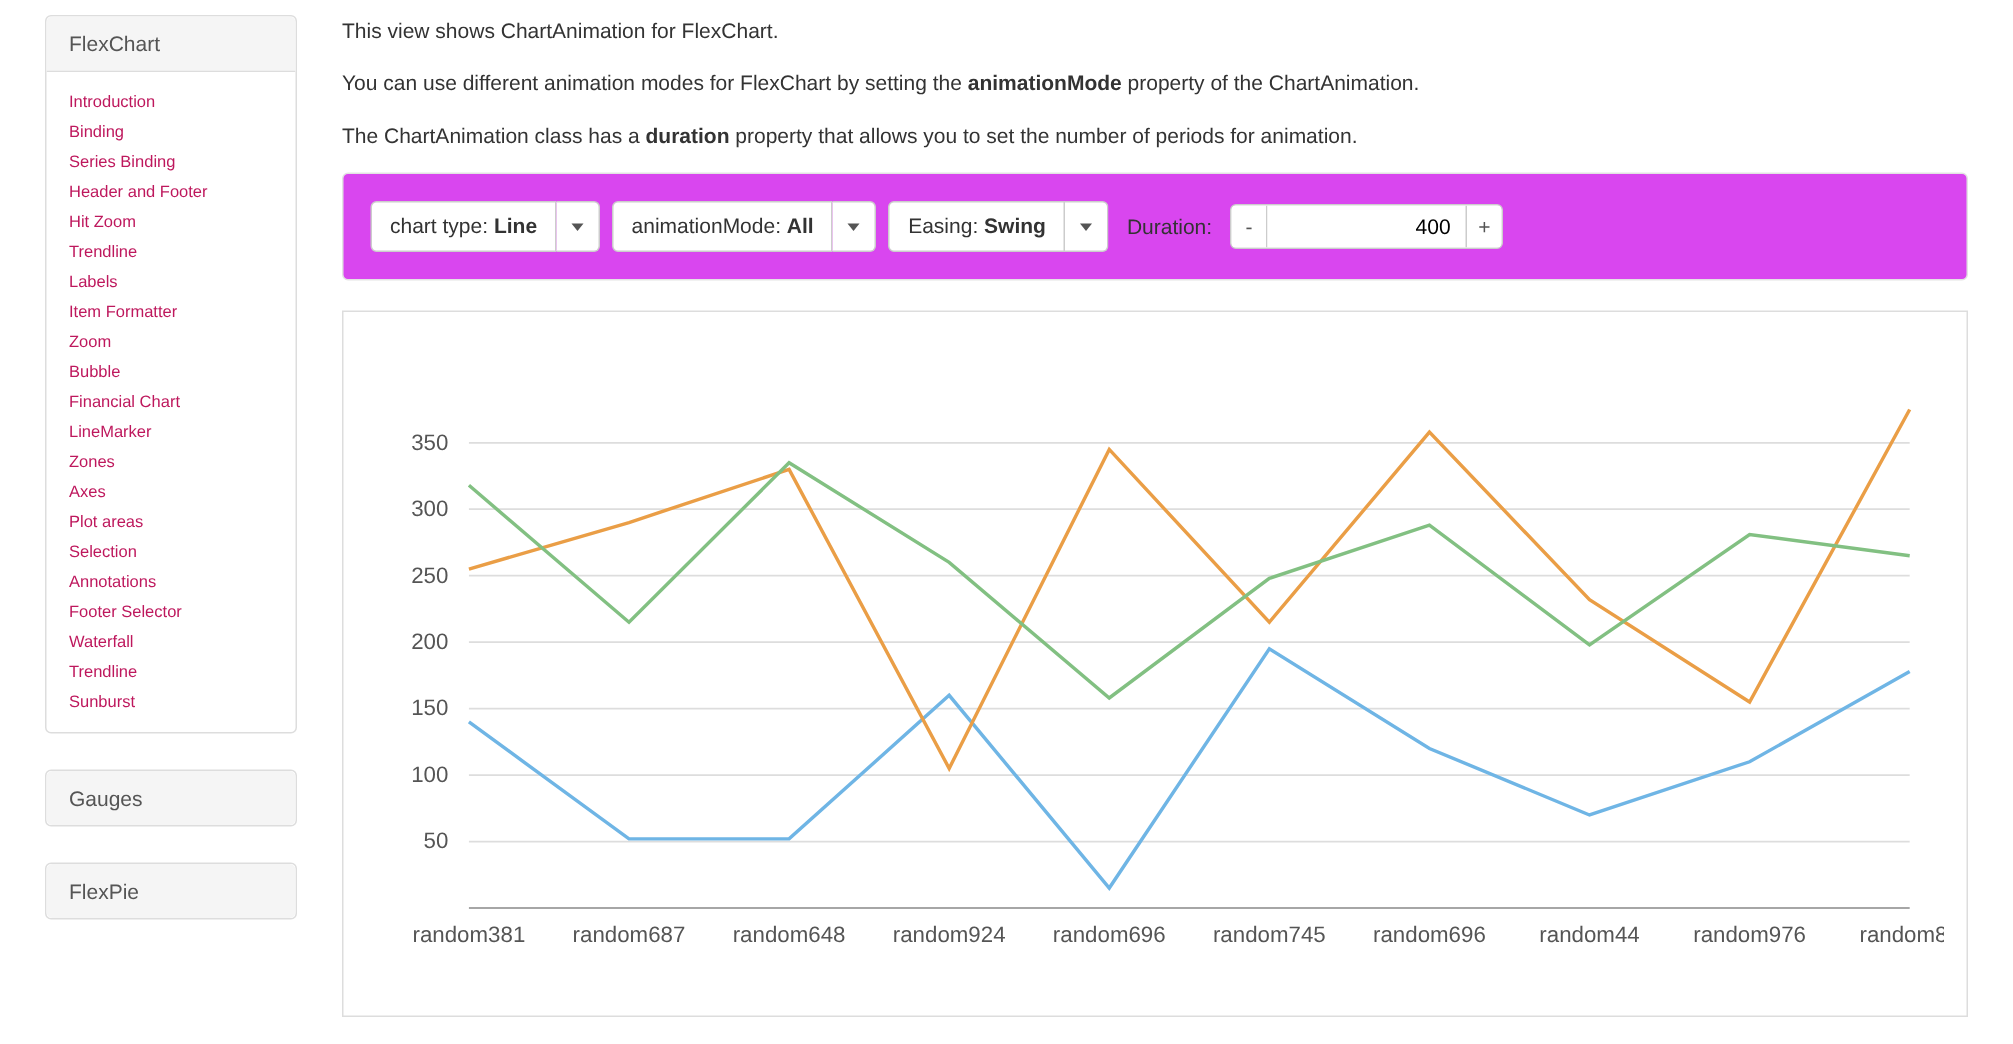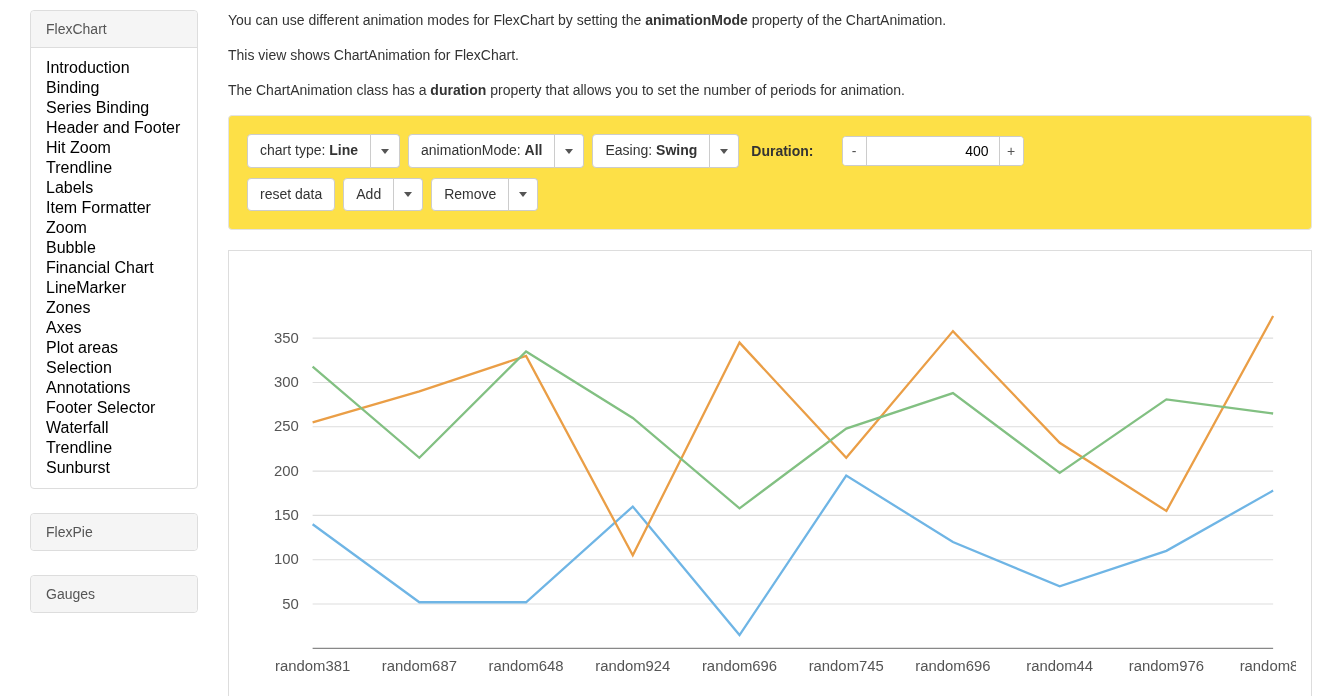--- a/index.html
+++ b/index.html
@@ -2,35 +2,35 @@
 <html><head>
 <meta charset="utf-8">
 <style>
 * { box-sizing: border-box; margin: 0; padding: 0; }
 body { font-family: "Segoe UI", Arial, sans-serif; font-size: 14px; color: #333; background: #fff; }
 .container { display: flex; padding: 10px 30px 30px 30px; gap: 30px; }
 .sidebar { width: 168px; flex-shrink: 0; }
 .panel { border: 1px solid #ddd; border-radius: 4px; margin-bottom: 24px; }
 .panel-head { background: #f5f5f5; border-bottom: 1px solid #ddd; padding: 10px 15px; color: #555; border-radius: 4px 4px 0 0; }
 .panel-body { padding: 10px 15px; }
-.nav-link { display: block; color: #000000; text-decoration: none; line-height: 20px; font-size: 16px; }
+.nav-link { display: block; color: #be185d; text-decoration: none; line-height: 20px; font-size: 11px; }
 .collapsed .panel-head { border-bottom: none; border-radius: 4px; }
 .main { flex: 1; }
 .intro p { margin-bottom: 14px; line-height: 1.5; color: #333; }
-.well { background: #fde047; border: 1px solid #e3e3e3; border-radius: 4px; padding: 18px; margin-bottom: 20px; }
+.well { background: #d946ef; border: 1px solid #e3e3e3; border-radius: 4px; padding: 18px; margin-bottom: 20px; }
 .ctrl-row { display: flex; flex-wrap: wrap; gap: 8px; align-items: center; margin-bottom: 10px; }
 .ctrl-row:last-child { margin-bottom: 0; }
 .btn-group { display: inline-flex; }
 .btn { background: #fff; border: 1px solid #ccc; padding: 6px 12px; font-size: 14px; color: #333; border-radius: 4px; cursor: pointer; line-height: 1.4; }
 .btn-group .btn { border-radius: 0; }
 .btn-group .btn:first-child { border-radius: 4px 0 0 4px; }
 .btn-group .btn:last-child { border-radius: 0 4px 4px 0; border-left: none; }
 .btn-caret { padding: 6px 10px; }
 .caret { display: inline-block; width: 0; height: 0; border-left: 4px solid transparent; border-right: 4px solid transparent; border-top: 5px solid #555; vertical-align: middle; }
-.dur-label { font-weight: bold; margin-left: 4px; margin-right: 20px; text-align: right; }
+.dur-label { font-weight: normal; margin-left: 4px; margin-right: 4px; text-align: right; }
 .spinner { display: inline-flex; border: 1px solid #ccc; border-radius: 4px; background: #fff; overflow: hidden; }
 .spinner-btn { width: 24px; text-align: center; background: #fff; border: none; cursor: pointer; font-size: 14px; color: #555; }
 .spinner-btn.minus { border-right: 1px solid #ccc; }
 .spinner-btn.plus { border-left: 1px solid #ccc; }
 .spinner-input { width: 132px; border: none; text-align: right; padding: 6px 10px; font-size: 14px; outline: none; }
 .chart-box { border: 1px solid #ddd; padding: 20px 15px 15px 15px; }
 svg { display: block; width: 100%; }
 .axis-tick { font-size: 13px; fill: #555; }
 .grid-line { stroke: #ddd; stroke-width: 1; }
 .series-line { fill: none; stroke-width: 2; }
@@ -60,30 +60,30 @@
           <a class="nav-link" href="#">Plot areas</a>
           <a class="nav-link" href="#">Selection</a>
           <a class="nav-link" href="#">Annotations</a>
           <a class="nav-link" href="#">Footer Selector</a>
           <a class="nav-link" href="#">Waterfall</a>
           <a class="nav-link" href="#">Trendline</a>
           <a class="nav-link" href="#">Sunburst</a>
         </div>
       </div>
       <div class="panel collapsed">
-        <div class="panel-head">FlexPie</div>
+        <div class="panel-head">Gauges</div>
       </div>
       <div class="panel collapsed">
-        <div class="panel-head">Gauges</div>
+        <div class="panel-head">FlexPie</div>
       </div>
     </div>
   <div class="main">
     <div class="intro">
+      <p>This view shows ChartAnimation for FlexChart.</p>
       <p><span>You can use different animation modes for FlexChart by setting the </span><b>animationMode</b><span> property of the ChartAnimation.</span></p>
-      <p>This view shows ChartAnimation for FlexChart.</p>
       <p><span>The ChartAnimation class has a </span><b>duration</b><span> property that allows you to set the number of periods for animation.</span></p>
     </div>
 
     <div class="well">
       <div class="ctrl-row">
         <div class="btn-group">
           <button class="btn"><span>chart type: </span><b>Line</b></button>
           <button class="btn btn-caret"><span class="caret"></span></button>
         </div>
         <div class="btn-group">
@@ -92,31 +92,20 @@
         </div>
         <div class="btn-group">
           <button class="btn"><span>Easing: </span><b>Swing</b></button>
           <button class="btn btn-caret"><span class="caret"></span></button>
         </div>
         <span class="dur-label">Duration:</span>
         <div class="spinner">
           <button class="spinner-btn minus">-</button>
           <input class="spinner-input" value="400" style="">
           <button class="spinner-btn plus">+</button>
-        </div>
-      </div>
-      <div class="ctrl-row">
-        <button class="btn">reset data</button>
-        <div class="btn-group">
-          <button class="btn">Add</button>
-          <button class="btn btn-caret"><span class="caret"></span></button>
-        </div>
-        <div class="btn-group">
-          <button class="btn">Remove</button>
-          <button class="btn btn-caret"><span class="caret"></span></button>
         </div>
       </div>
     </div>
 
     <div class="chart-box">
       <svg id="chart" viewBox="0 0 920 380">
           <line x1="60" x2="900" y1="291.25" y2="291.25" class="grid-line"></line>
           <text x="48" y="295.25" text-anchor="end" class="axis-tick">50</text>
           <line x1="60" x2="900" y1="252.5" y2="252.5" class="grid-line"></line>
           <text x="48" y="256.5" text-anchor="end" class="axis-tick">100</text>

